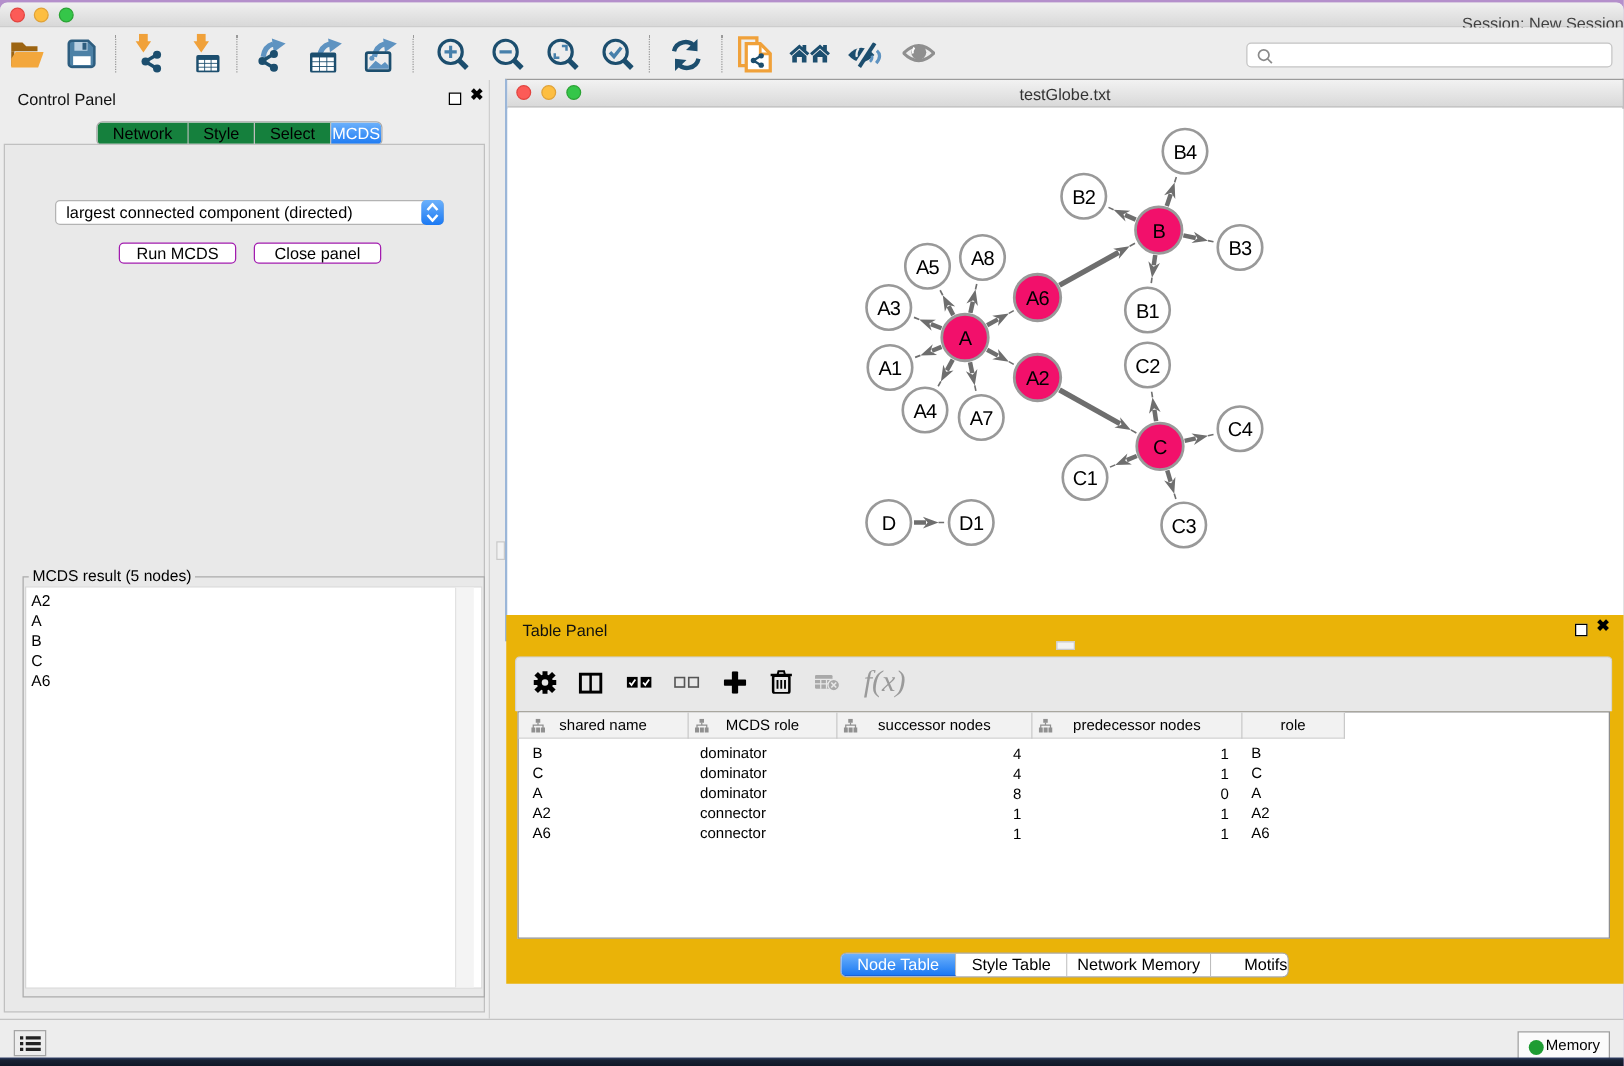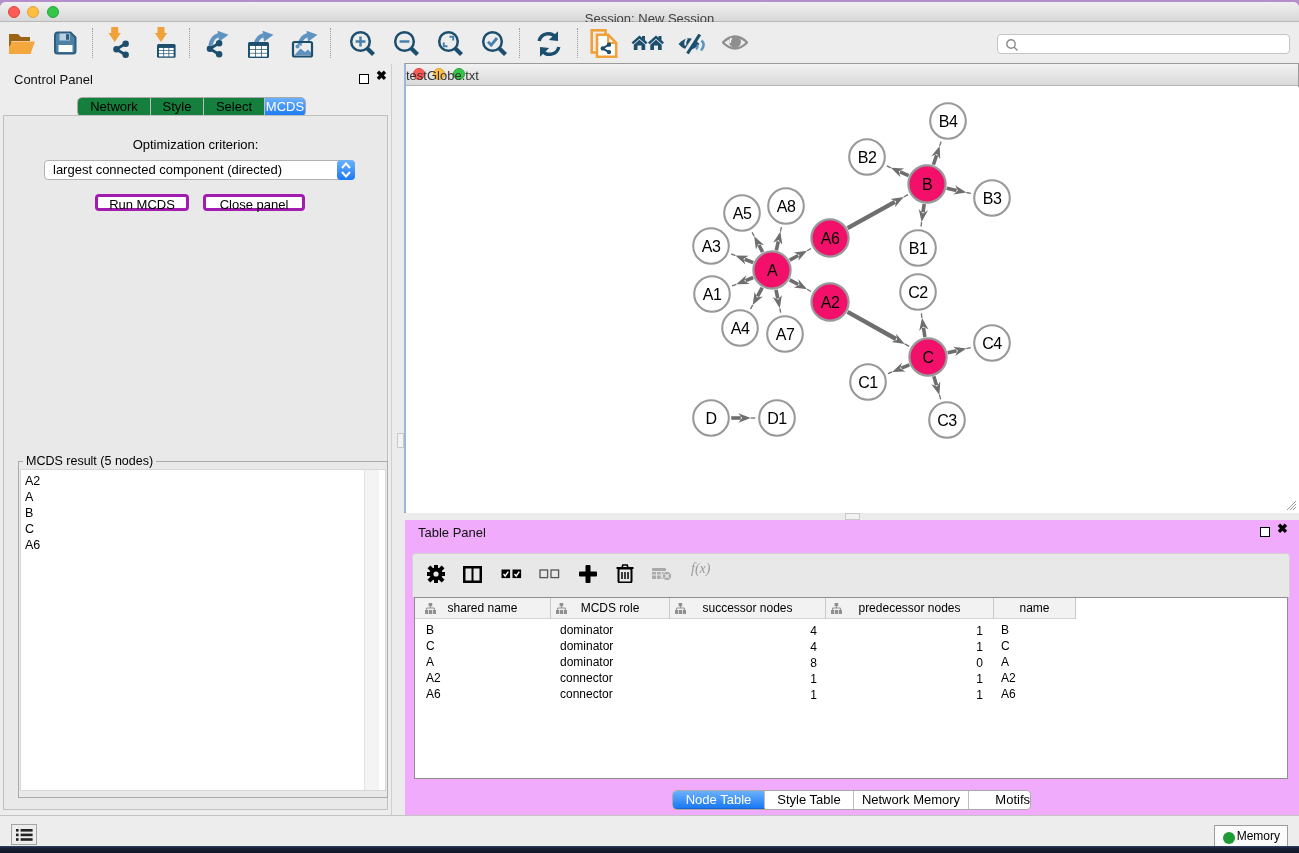--- a/index.html
+++ b/index.html
@@ -5,21 +5,21 @@
 * { margin:0; padding:0; box-sizing:border-box; }
 html,body { width:1299px; height:853px; overflow:hidden; }
 body { font-family:"Liberation Sans", sans-serif; background:#b48fcb; position:relative; }
 .abs { position:absolute; }
 
 #win { position:absolute; left:0; top:2px; width:1299px; height:845px;
   background:#ececec; border-radius:6px 6px 0 0; }
 #titlebar { position:absolute; left:0; top:0; width:100%; height:20px;
   background:linear-gradient(#f0f0f0,#d8d8d8); border-radius:6px 6px 0 0;
   border-bottom:1px solid #b9b9b9; }
-#titlebar .title { position:absolute; width:100%; text-align:center; top:9px;
+#titlebar .title { position:absolute; width:100%; text-align:right; top:9px;
   font-size:13px; color:#404040; }
 .tl { position:absolute; top:3.5px; width:12px; height:12px; border-radius:50%; }
 #toolbar { position:absolute; left:0; top:20px; width:100%; height:42px; background:#ededed; }
 .tbi { position:absolute; top:8px; }
 .tsep { position:absolute; top:6px; height:30px; width:0;
   border-left:1px dotted #9a9a9a; }
 #searchbox { position:absolute; left:997px; top:12px; width:293px; height:20px;
   background:#fff; border:1px solid #c4c4c4; border-radius:4px; }
 
 #cpanel { position:absolute; left:0; top:62px; width:392px; height:751px; background:#ededed; border-right:1px solid #cfcfcf;}
@@ -33,39 +33,39 @@
 #cptabs .seg:last-child { border-right:none; }
 #cptabs .seg.sel { background:linear-gradient(#6cb1fb,#1b79f3); color:#fff; }
 #cpbody { position:absolute; left:3px; top:51px; width:385px; height:695px;
   border:1px solid #c0c0c0; background:#e9e9e9; }
 #optlabel { position:absolute; left:0; width:100%; top:21px; text-align:center; font-size:13px; color:#000; }
 #dropdown { position:absolute; left:40px; top:44px; width:311px; height:20px;
   background:#fff; border:1px solid #b3b3b3; border-radius:4px; font-size:13px;
   line-height:18px; padding-left:8px; color:#000; }
 #dropdown .spin { position:absolute; right:-1px; top:-1px; width:18px; height:20px;
   border-radius:4px; background:linear-gradient(#6cb1fb,#1b79f3); }
-.btn { position:absolute; height:17px; background:#fff; border:3px solid #a21caf;
+.btn { position:absolute; height:17px; background:#fff; border:1px solid #a21caf;
   border-radius:4px; font-size:13px; text-align:center; line-height:15px; color:#000; }
 #mcdsres { position:absolute; left:14px; top:345px; width:370px; height:337px;
   border:1px solid #ababab; }
 #mcdsres .leg { position:absolute; left:4px; top:-8px; font-size:12.5px; color:#000;
   background:#e9e9e9; padding:0 3px; }
 #mcdslist { position:absolute; left:1px; top:7px; width:366px; height:322px;
   background:#fff; border:1px solid #d7d7d7; font-size:12.5px; line-height:16px; padding:3px 0 0 4px; }
 #mcdsscroll { position:absolute; left:345px; top:8px; width:15px; height:320px;
   background:#f4f4f4; border-left:1px solid #e2e2e2; }
 
 #netwin { position:absolute; left:404px; top:61px; width:895px; height:450px;
   border:1px solid #9b9b9b; border-left:2px solid #9bb6d8; background:#fff; }
 #nettb { position:absolute; left:0; top:0; width:100%; height:22px;
   background:linear-gradient(#f2f2f2,#d9d9d9); border-bottom:1px solid #b5b5b5; }
-#nettb .title { position:absolute; width:100%; top:4px; font-size:13px; color:#333; }
+#nettb .title { position:absolute; width:100%; text-align:center; top:4px; font-size:13px; color:#333; }
 #netcanvas { position:absolute; left:0; top:23px; width:893px; height:426px; background:#fff; }
 
-#tpanel { position:absolute; left:405px; top:518px; width:894px; height:295px; background:#f0abfc; }
+#tpanel { position:absolute; left:405px; top:490px; width:894px; height:295px; background:#eab308; }
 #tpanel .hdr { position:absolute; left:13px; top:5px; font-size:13px; color:#111; }
 #ttoolbar { position:absolute; left:7px; top:33px; width:878px; height:44px;
   background:#e8e8e8; border:1px solid #d2d2d2; border-bottom:none; border-radius:4px 4px 0 0; }
 #ttable { position:absolute; left:9px; top:77px; width:874px; height:182px;
   background:#fff; border:1px solid #8e8e8e; }
 #thead { position:absolute; left:0; top:0; width:661px; height:21px; background:#f2f2f2;
   border-bottom:1px solid #d4d4d4; }
 #thead .col { position:absolute; top:0; height:21px; border-right:1px solid #c9c9c9;
   font-size:12px; text-align:center; line-height:21px; color:#000; }
 .trow { position:absolute; font-size:12px; color:#000; height:16px; line-height:16px; }
@@ -251,21 +251,20 @@
     <div class="hdr">Control Panel</div>
     <div class="flbox" style="left:359px; top:10px;"></div>
     <div class="xicon" style="left:376px; top:4px;">✖</div>
     <div id="cptabs">
       <div class="seg" style="width:73px;">Network</div>
       <div class="seg" style="width:53px;">Style</div>
       <div class="seg" style="width:61px;">Select</div>
       <div class="seg sel" style="width:40px;">MCDS</div>
     </div>
     <div id="cpbody">
-      <div id="optlabel">Optimization criterion:</div>
       <div id="dropdown">largest connected component (directed)
         <div class="spin">
             <svg style="position:absolute;left:3px;top:2px;" width="12" height="16" viewBox="0 0 12 16">
 <path d="M2 6 L6 1.5 L10 6" fill="none" stroke="#fff" stroke-width="2"></path>
 <path d="M2 10 L6 14.5 L10 10" fill="none" stroke="#fff" stroke-width="2"></path>
             </svg>
           </div>
       </div>
       <div class="btn" style="left:91px; top:78px; width:94px;">Run MCDS</div>
       <div class="btn" style="left:199px; top:78px; width:102px;">Close panel</div>
@@ -439,29 +438,29 @@
           </g>
 <g stroke="#e8e8e8" stroke-width="1">
             <line x1="0" y1="4.5" x2="14" y2="4.5"></line>
             <line x1="0" y1="8" x2="14" y2="8"></line>
 <line x1="4.6" y1="4.5" x2="4.6" y2="12"></line>
             <line x1="9.2" y1="4.5" x2="9.2" y2="12"></line>
           </g>
 <circle cx="15" cy="9" r="4.6" fill="#a9a9a9" stroke="#e8e8e8" stroke-width="1"></circle>
 <path d="M13 7 L17 11 M17 7 L13 11" stroke="#e8e8e8" stroke-width="1.3"></path>
         </svg>
-<div style="position:absolute;left:278px;top:7px;font-family:'Liberation Serif',serif;font-style:italic;font-size:14px;color:#9a9a9a;">f(x)</div>
+<div style="position:absolute;left:278px;top:7px;font-family:'Liberation Serif',serif;font-style:italic;font-size:24px;color:#9a9a9a;">f(x)</div>
       </div>
     <div id="ttable">
       <div id="thead">
         <div class="col" style="left:0; width:136px;">shared name</div>
         <div class="col" style="left:136px; width:119px;">MCDS role</div>
         <div class="col" style="left:255px; width:156px;">successor nodes</div>
         <div class="col" style="left:411px; width:168px;">predecessor nodes</div>
-        <div class="col" style="left:579px; width:82px; border-right:1px solid #c9c9c9;">name</div>
+        <div class="col" style="left:579px; width:82px; border-right:1px solid #c9c9c9;">role</div>
         <svg style="position:absolute;left:10px;top:5px;" width="11" height="12" viewBox="0 0 11 12">
             <g fill="#909090" stroke="#909090">
               <rect x="3.6" y="0" width="3.6" height="3.2" stroke="none"></rect>
 <path d="M5.4 3 L5.4 5 M1.6 7.5 L1.6 5 L9.4 5 L9.4 7.5" fill="none" stroke-width="1"></path>
 <rect x="0" y="7" width="3.2" height="4" stroke="none"></rect>
               <rect x="3.9" y="7" width="3.2" height="4" stroke="none"></rect>
               <rect x="7.8" y="7" width="3.2" height="4" stroke="none"></rect>
             </g>
           </svg>
 <svg style="position:absolute;left:141px;top:5px;" width="11" height="12" viewBox="0 0 11 12">

